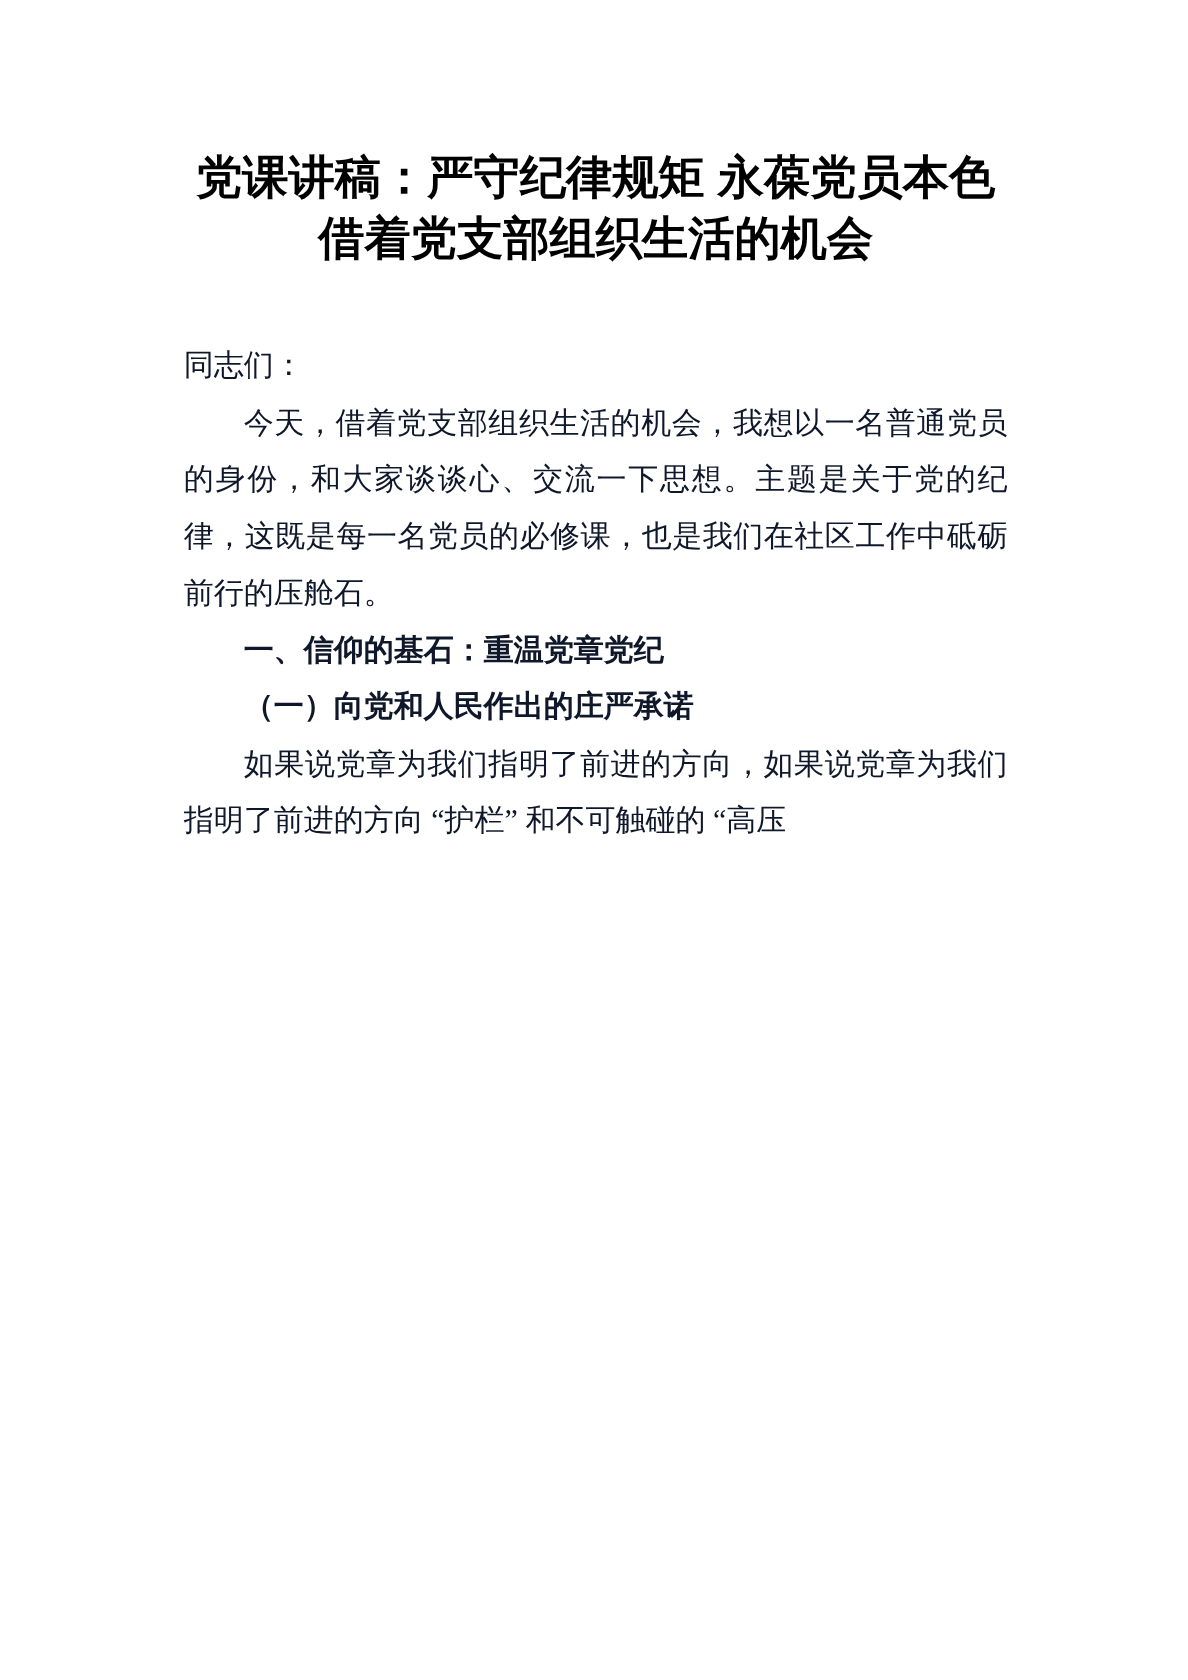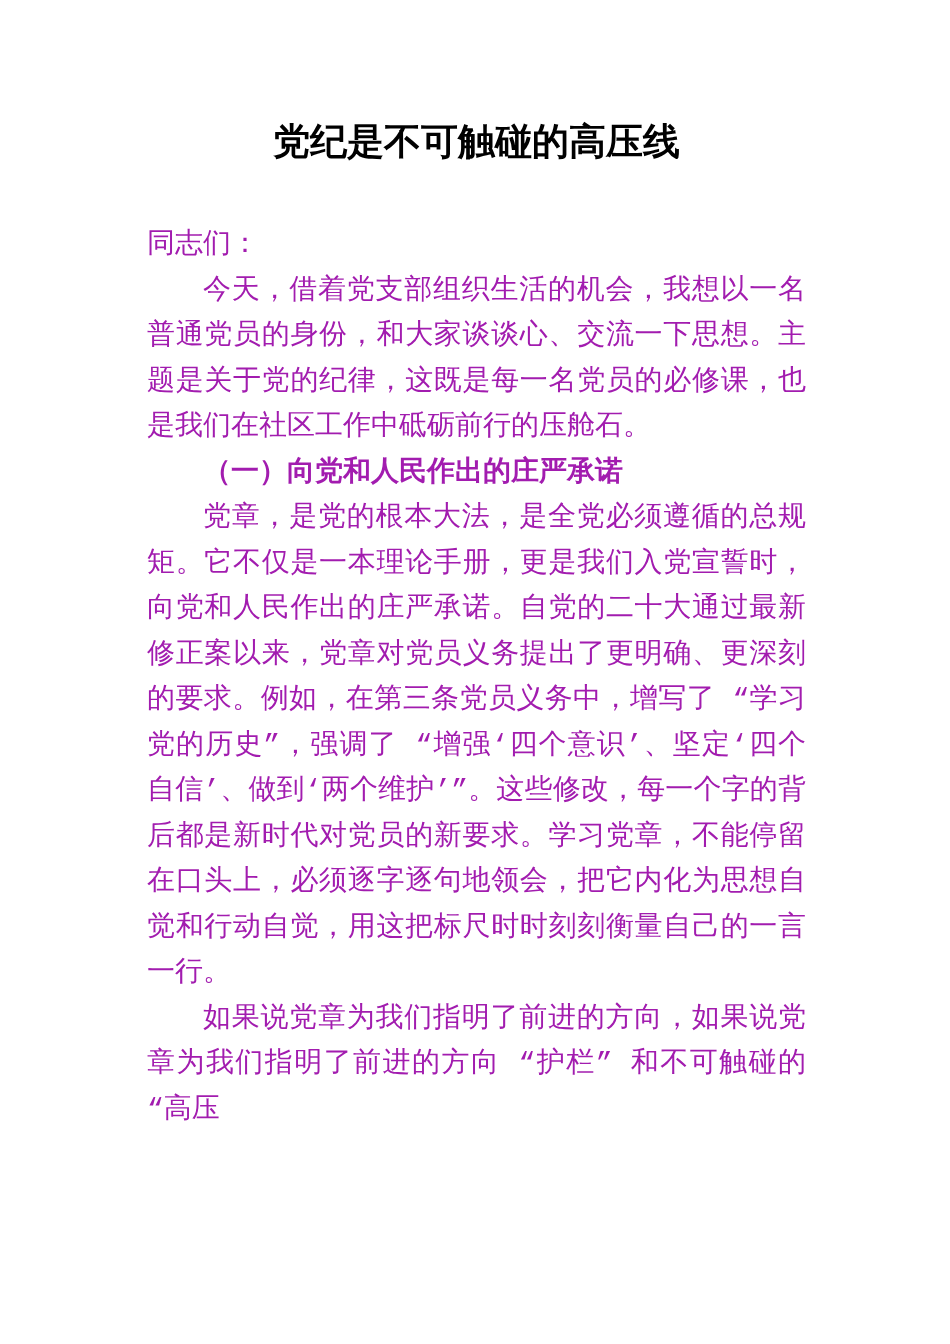--- a/index.html
+++ b/index.html
@@ -21,24 +21,24 @@
     text-align: center;
     font-family: "Liberation Sans", sans-serif;
     font-weight: 900;
     font-size: 37px;
     line-height: 49px;
     letter-spacing: 0px;
     color: #000000;
     margin: 0 0 56px 0;
   }
   .doc-body {
-    font-family: Liberation Mono, monospace;
-    font-size: 28px;
+    font-family: Liberation Serif, serif;
+    font-size: 24px;
     line-height: 45.5px;
-    color: #a21caf;
+    color: #0f172a;
     text-align: justify;
     text-justify: inter-ideograph;
   }
   .doc-body p {
     margin: 0;
     padding: 0;
   }
   .para {
     text-indent: 2em;
   }
@@ -49,30 +49,31 @@
     font-weight: bold;
     text-align: left;
   }
 </style>
 </head>
 <body>
 
 <div class="page">
 
   <h1 class="doc-title">
-    <div>党纪是不可触碰的高压线</div>
+    <div>党课讲稿：严守纪律规矩 永葆党员本色</div>
+    <div>借着党支部组织生活的机会</div>
   </h1>
 
   <div class="doc-body">
     <p class="salutation">同志们：</p>
 
     <p class="para">今天，借着党支部组织生活的机会，我想以一名普通党员的身份，和大家谈谈心、交流一下思想。主题是关于党的纪律，这既是每一名党员的必修课，也是我们在社区工作中砥砺前行的压舱石。</p>
 
+    <p class="para heading">一、信仰的基石：重温党章党纪</p>
 
     <p class="para heading">（一）向党和人民作出的庄严承诺</p>
 
-    <p class="para">党章，是党的根本大法，是全党必须遵循的总规矩。它不仅是一本理论手册，更是我们入党宣誓时，向党和人民作出的庄严承诺。自党的二十大通过最新修正案以来，党章对党员义务提出了更明确、更深刻的要求。例如，在第三条党员义务中，增写了 “学习党的历史”，强调了 “增强‘四个意识’、坚定‘四个自信’、做到‘两个维护’”。这些修改，每一个字的背后都是新时代对党员的新要求。学习党章，不能停留在口头上，必须逐字逐句地领会，把它内化为思想自觉和行动自觉，用这把标尺时时刻刻衡量自己的一言一行。</p>
 
 
     <p class="para">如果说党章为我们指明了前进的方向，如果说党章为我们指明了前进的方向 “护栏” 和不可触碰的 “高压</p>
   </div>
 
 </div>
 
 </body></html>

